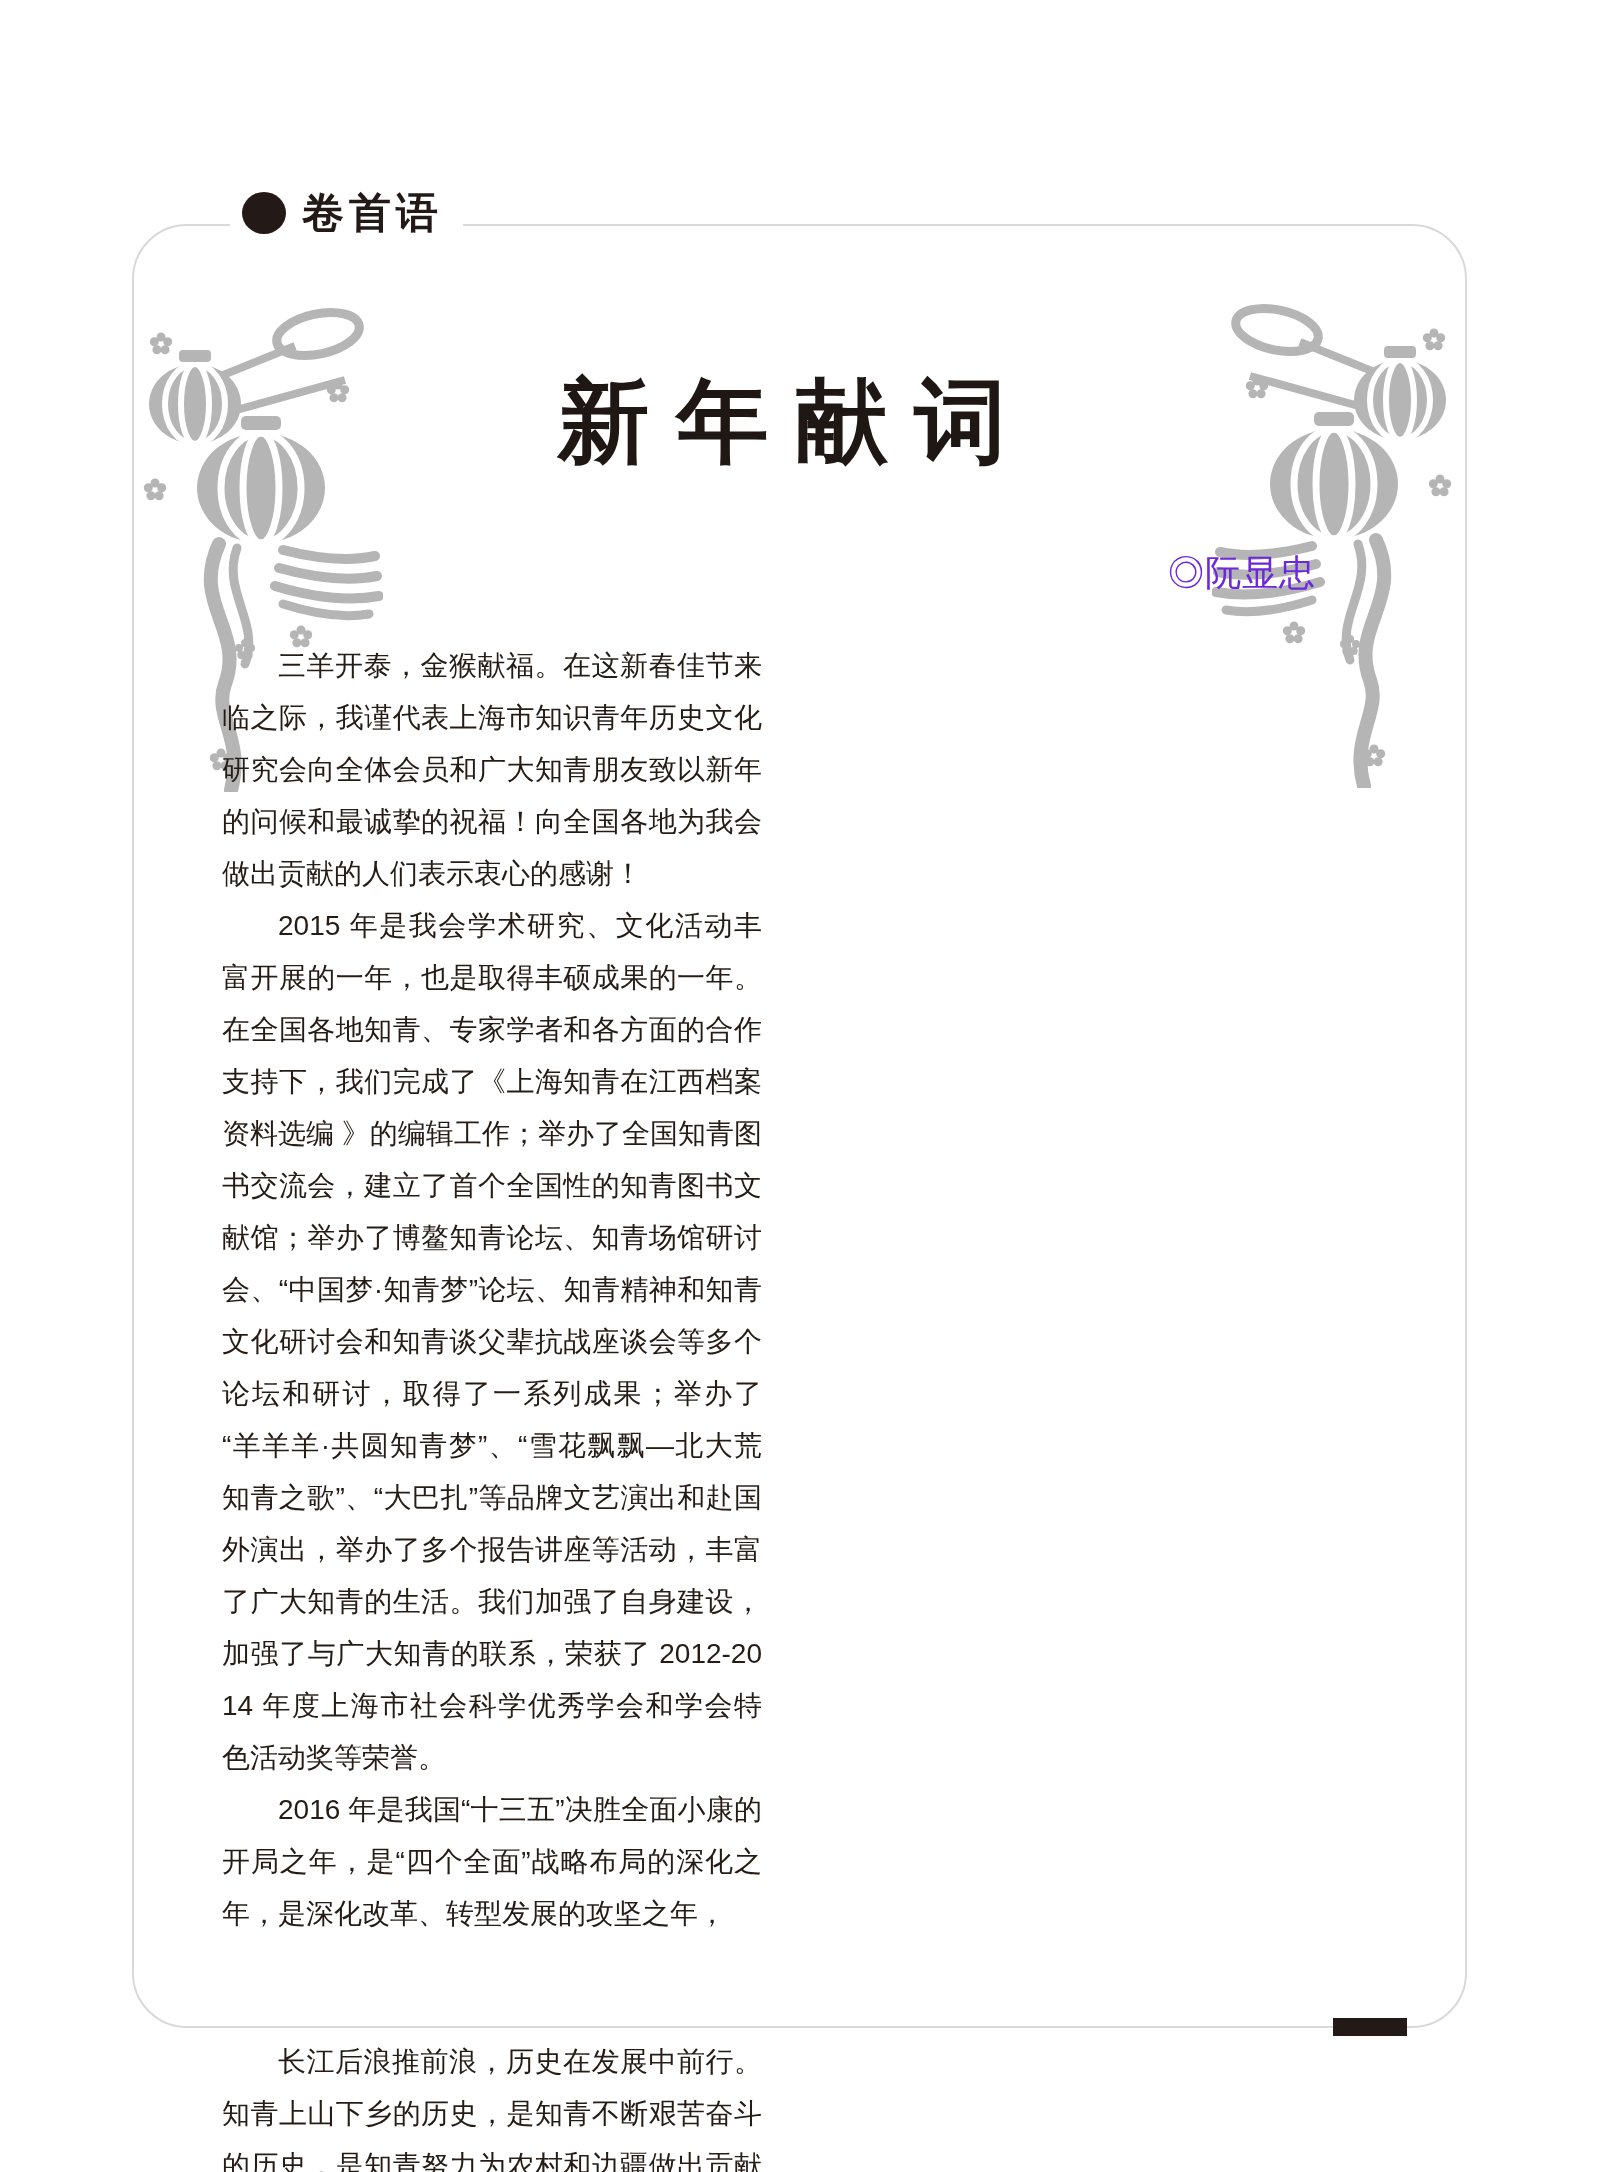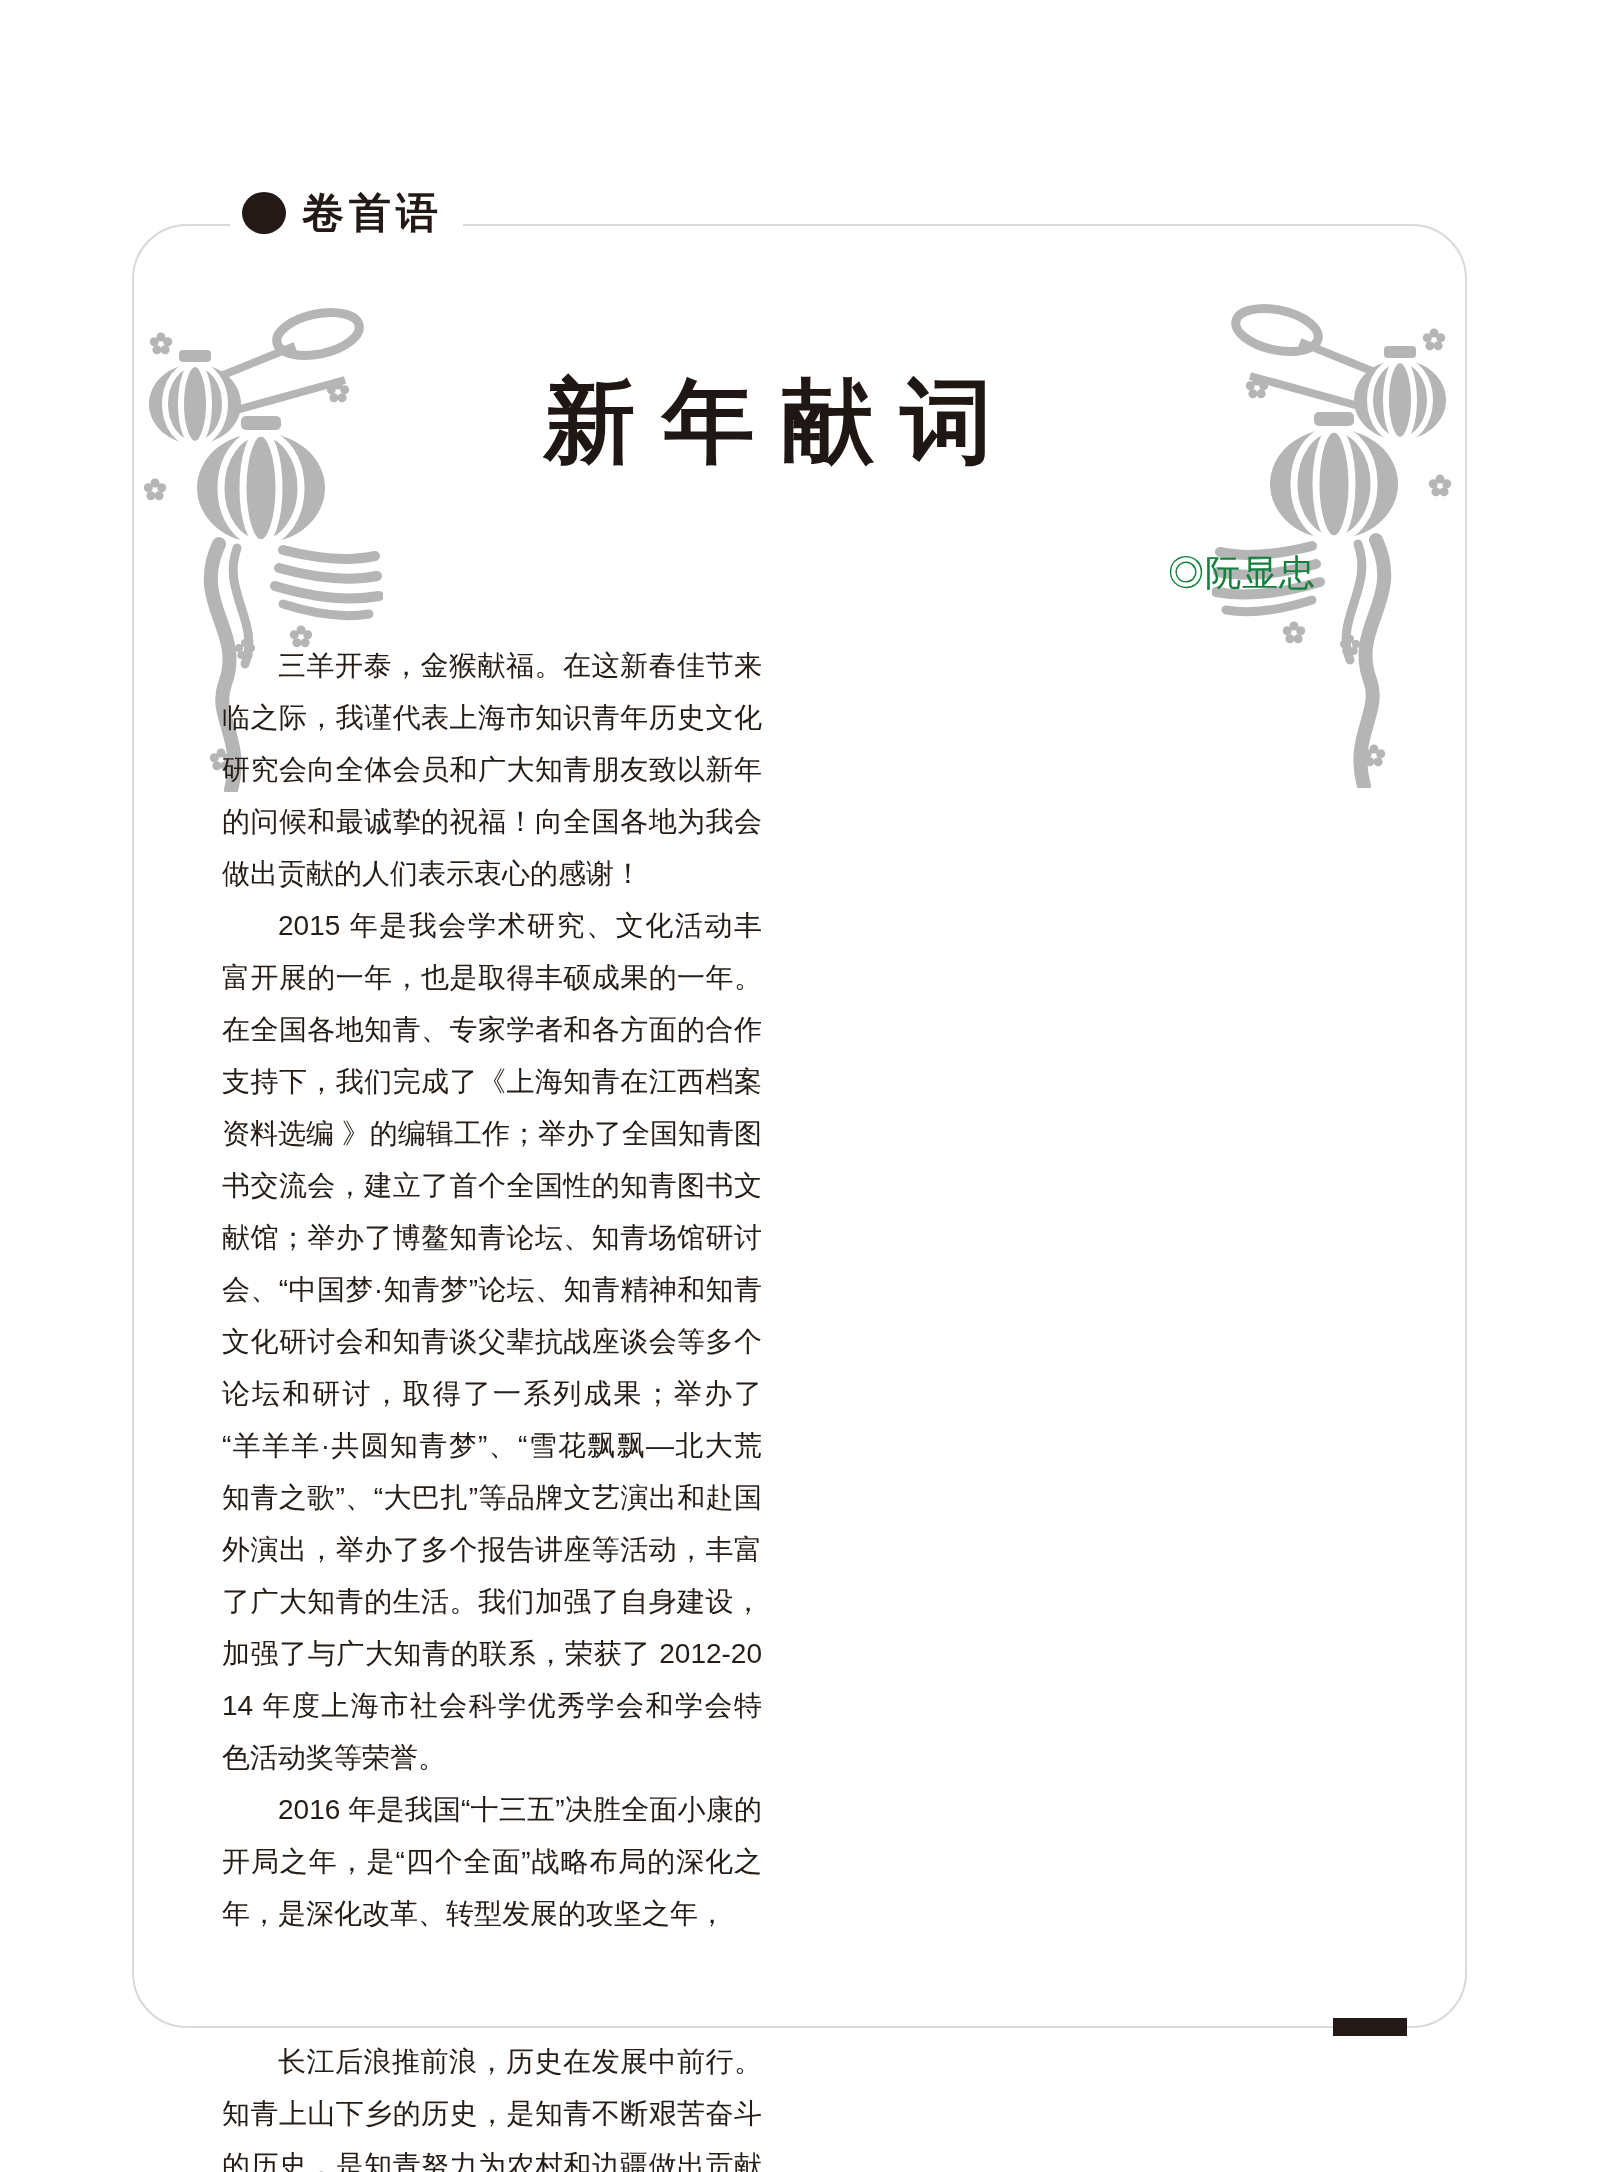--- a/index.html
+++ b/index.html
@@ -21,27 +21,27 @@
   }
   .section-dot{
     width:44px;height:42px;border-radius:50%;background:#231916;flex:0 0 auto;
   }
   .section-label{
     font-size:42px;font-weight:bold;letter-spacing:5px;color:#231916;line-height:1;
     white-space:nowrap;
   }
   
   .article-title{
-    position:absolute;left:128px;top:372px;width:1280px;
+    position:absolute;left:142px;top:372px;width:1280px;
     text-align:center;font-size:92px;font-weight:bold;color:#1f1713;
     letter-spacing:27px;padding-left:27px;box-sizing:border-box;line-height:1.08;
     z-index:2;
   }
   .author-line{
-    position:absolute;left:1168px;top:549px;font-size:36px;color:#15803d;
+    position:absolute;left:1168px;top:549px;font-size:36px;color:#6d28d9;
     letter-spacing:1px;z-index:3;white-space:nowrap;
   }
   
   .columns{
     position:absolute;left:222px;top:640px;width:1155px;display:flex;gap:96px;
     z-index:2;
     flex-direction:column;
   }
   .col{width:540px;flex:0 0 auto;}
   .col p{

